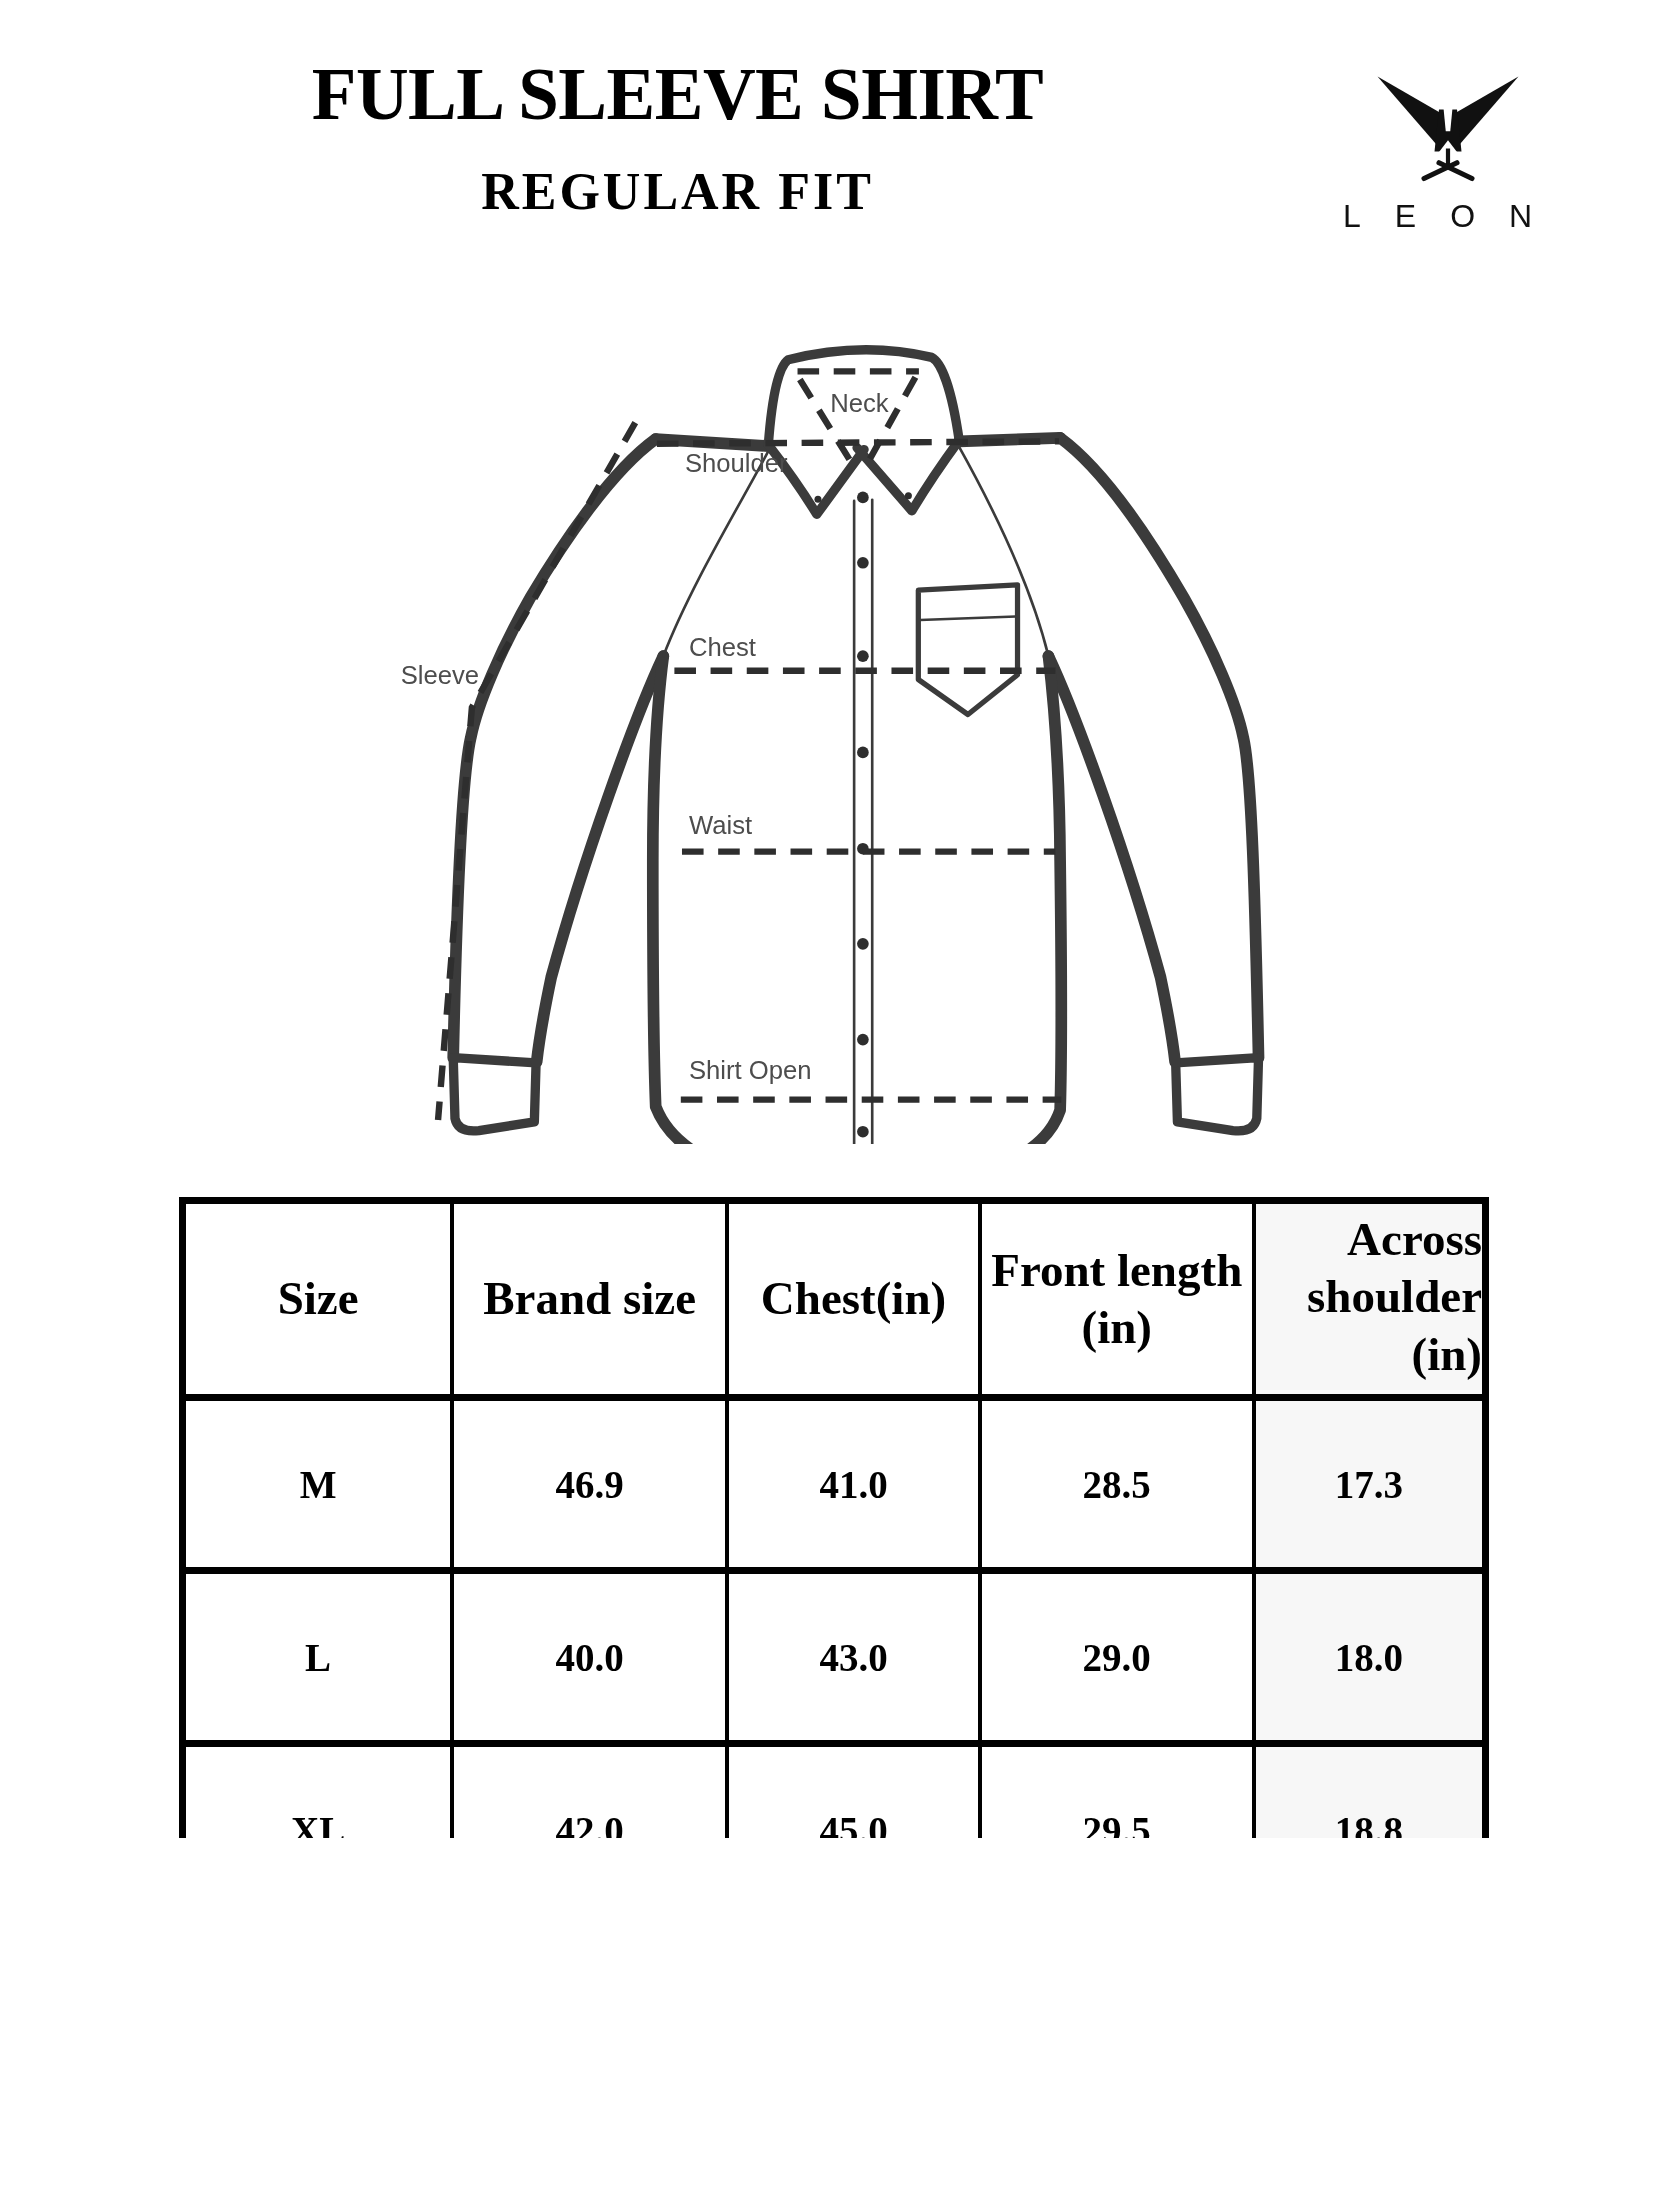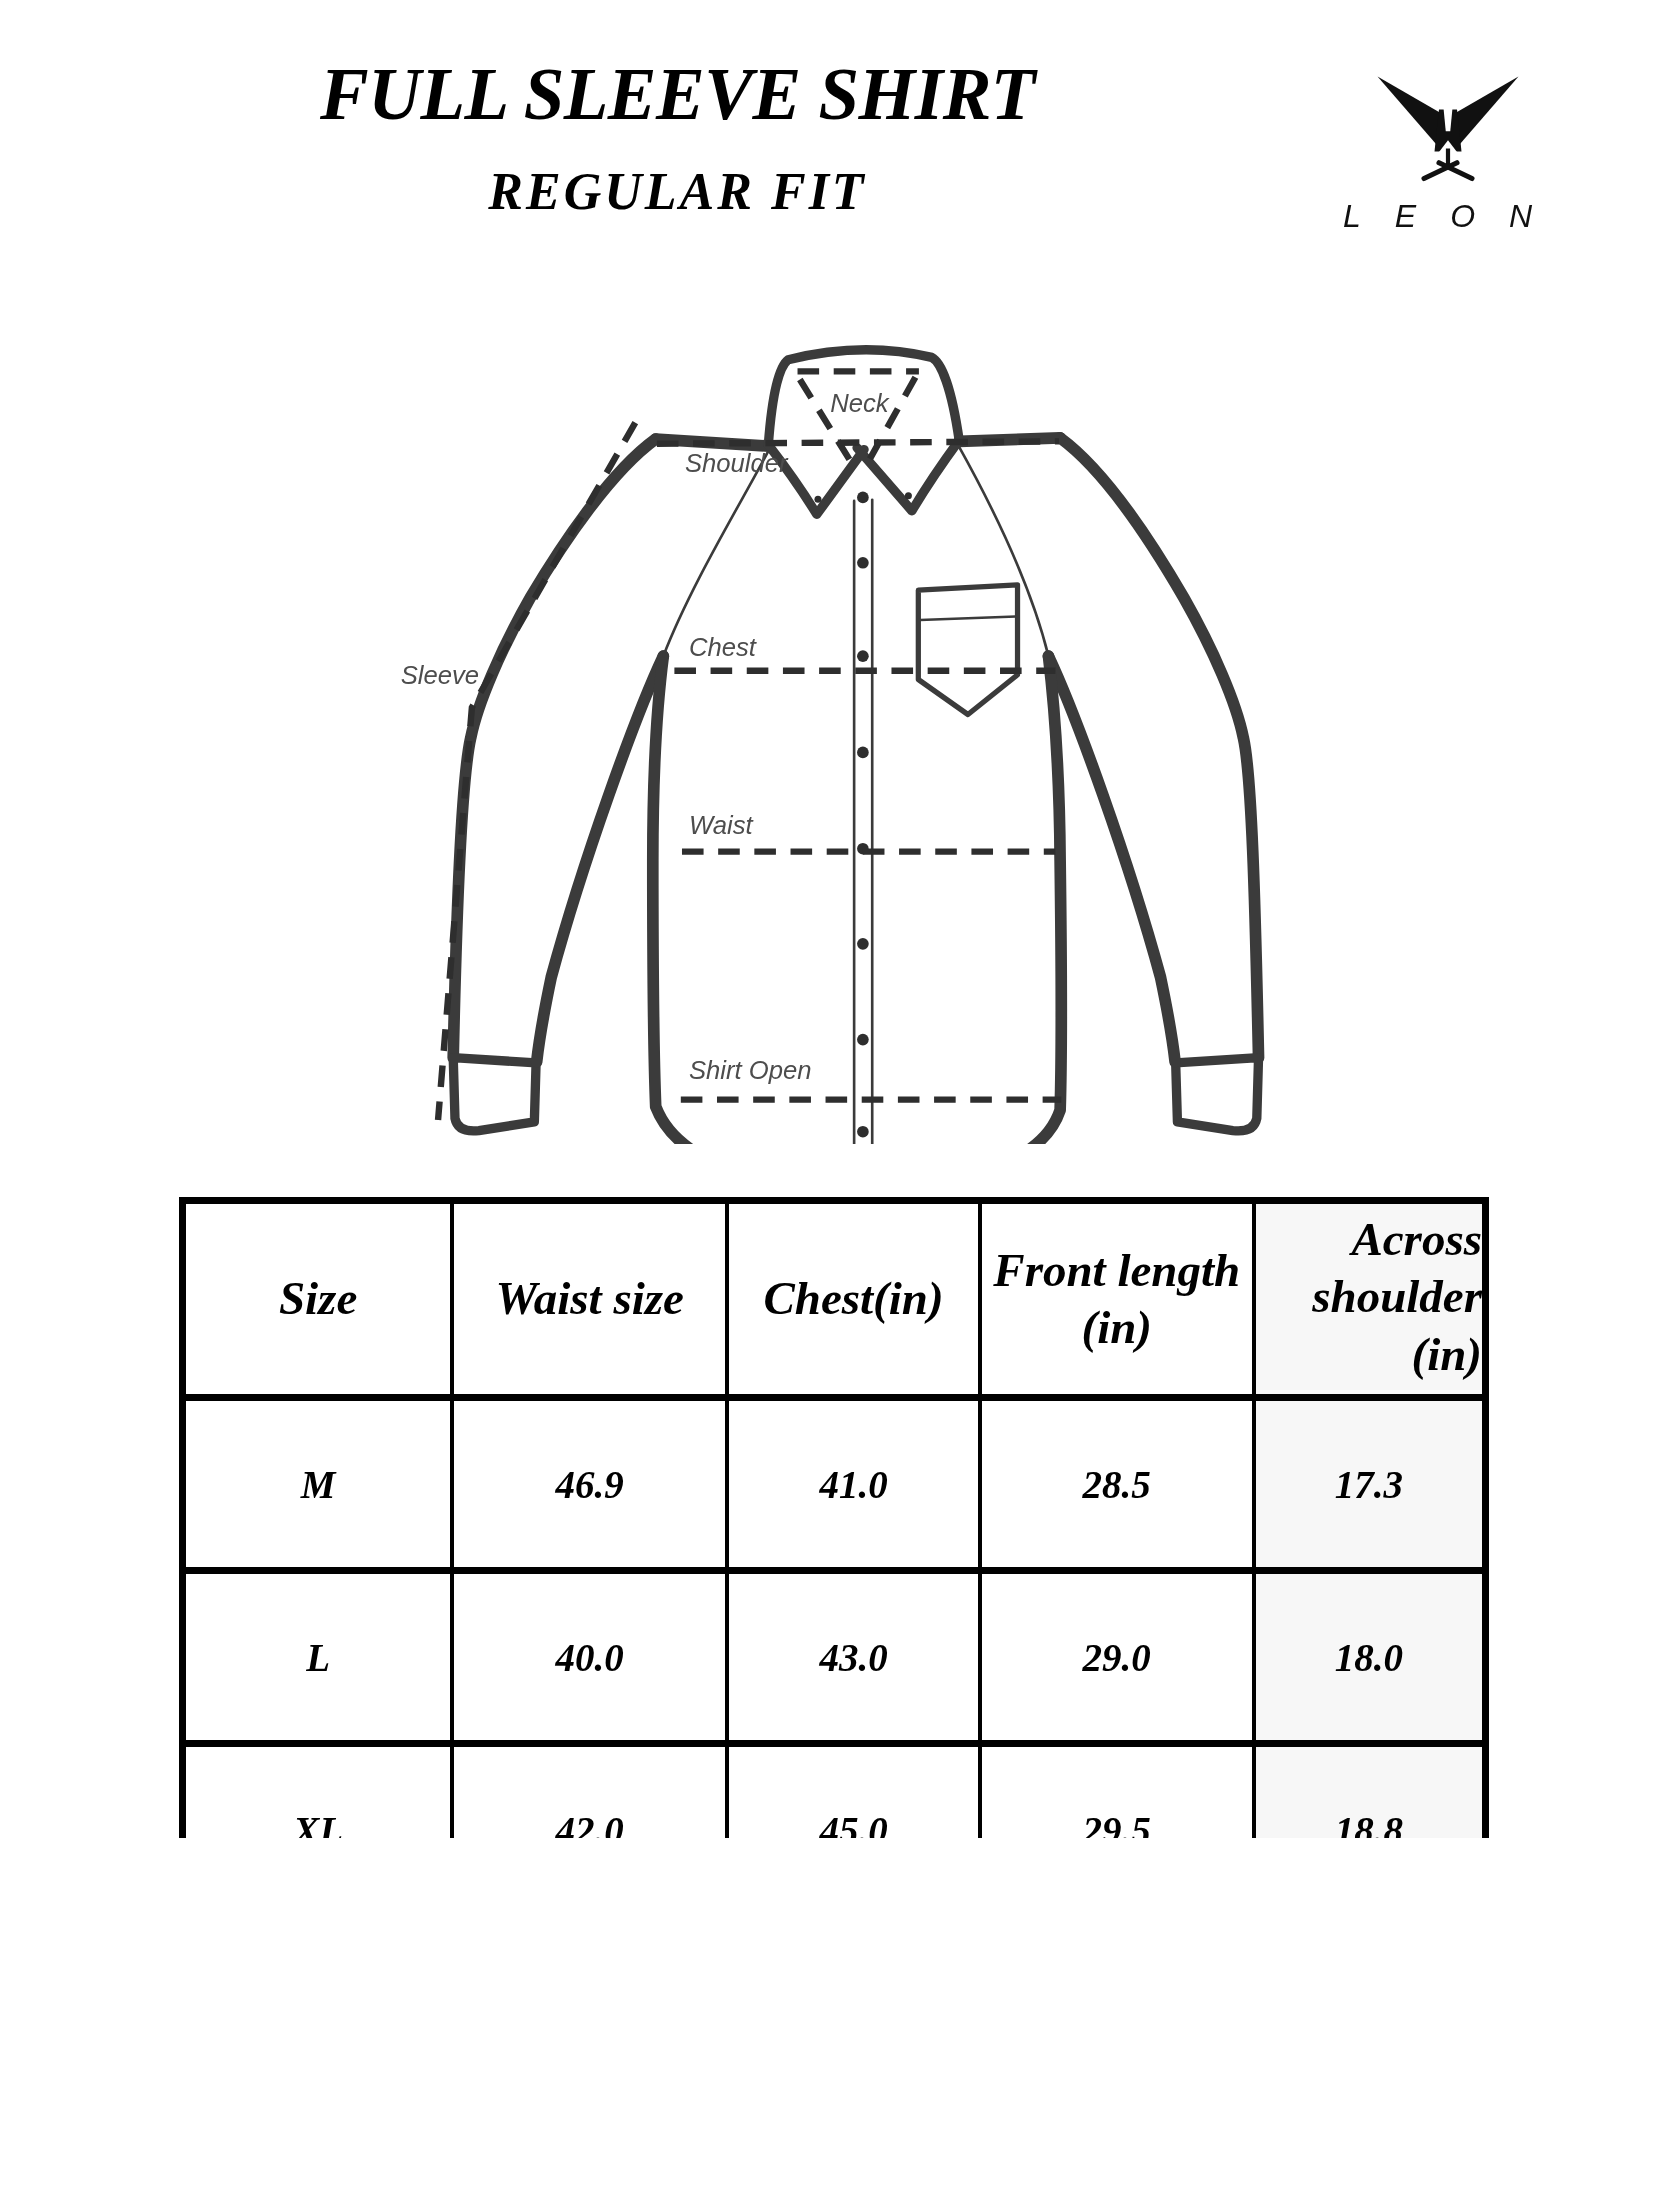--- a/index.html
+++ b/index.html
@@ -2,21 +2,20 @@
 <html style="font-size:8px"><head>
 <meta charset="utf-8">
 <style>
   html,body{margin:0;padding:0;background:#ffffff;}
   .page{
     position:relative;
     width:1654px;height:1838px;
     background:#ffffff;
     overflow:hidden;
     font-family:"Liberation Serif", serif;
-    font-style:italic;
   }
   
   .title-block{
     position:absolute;left:288px;top:58px;width:779px;
     text-align:center;color:#000;
   }
   .title-block h1{
     margin:0;font-size:73px;line-height:1;font-weight:bold;
     letter-spacing:-0.5px;font-family:"Liberation Serif", serif;
   }
@@ -165,21 +164,21 @@
       <col style="width:19.4%">
       <col style="width:21.0%">
       <col style="width:17.8%">
     </colgroup>
     <thead>
       <tr>
         <th>
           <span class="hdr-line">Size</span>
         </th>
         <th>
-          <span class="hdr-line">Waist size</span>
+          <span class="hdr-line">Brand size</span>
         </th>
         <th>
           <span class="hdr-line">Chest(in)</span>
         </th>
         <th>
           <span class="hdr-line">Front length</span>
           <span class="hdr-line">(in)</span>
         </th>
         <th class="across tint">
           <span class="hdr-line">Across</span>

